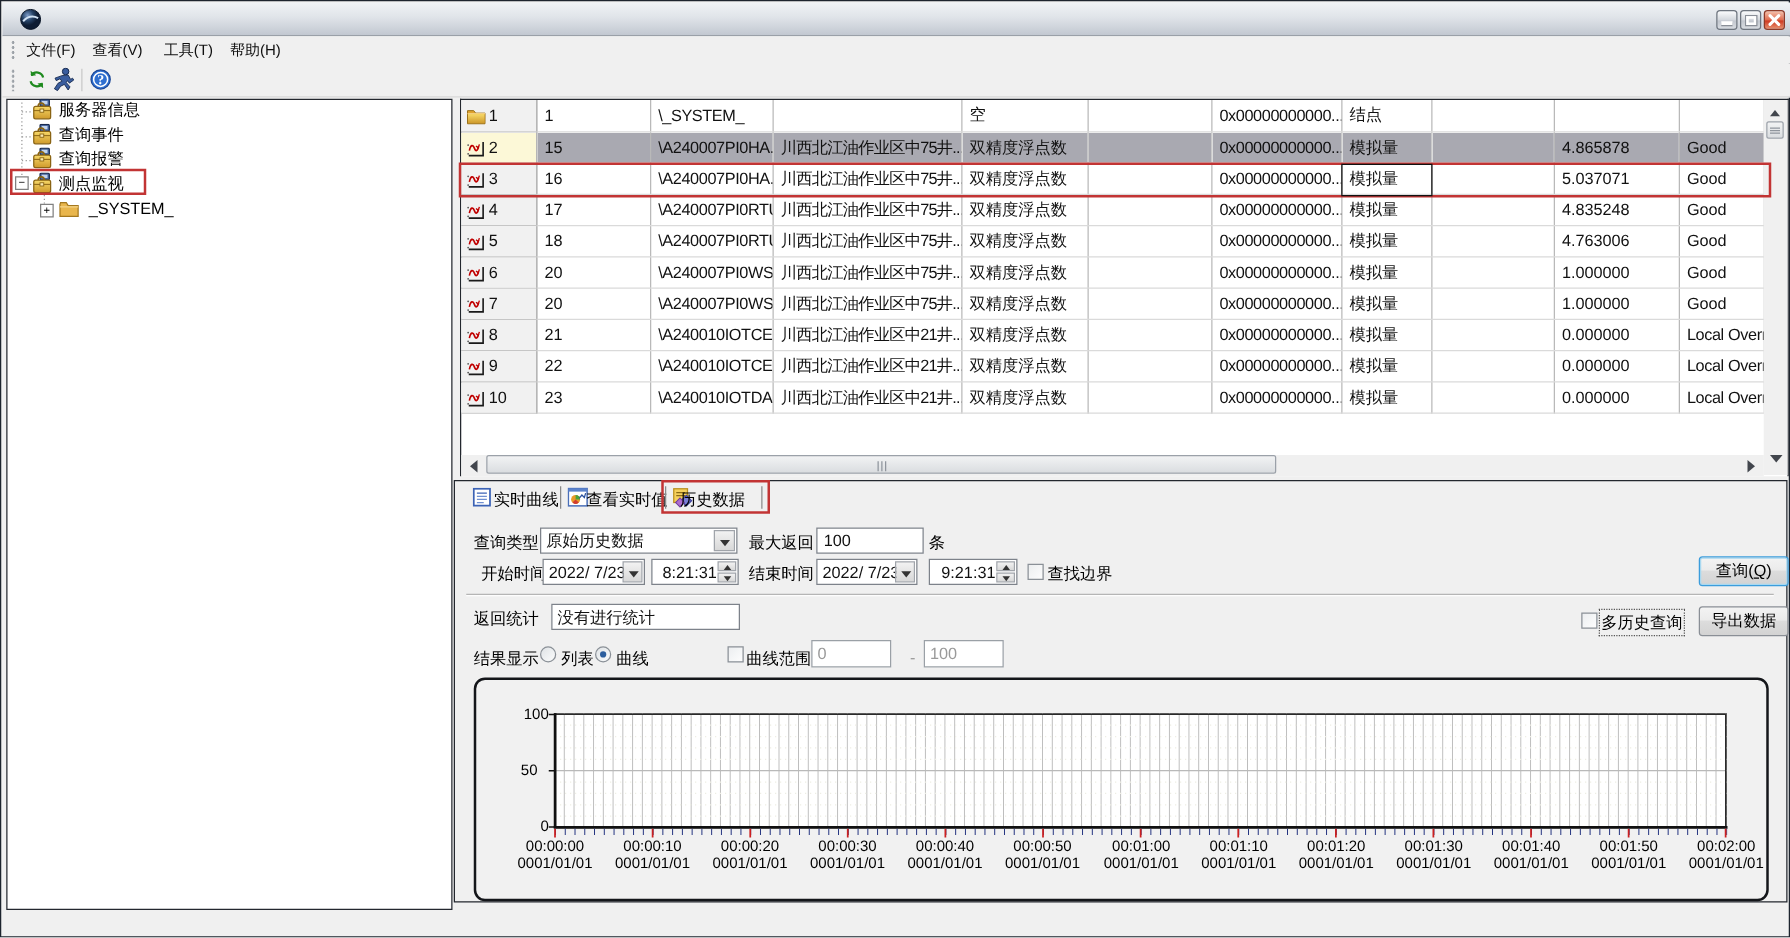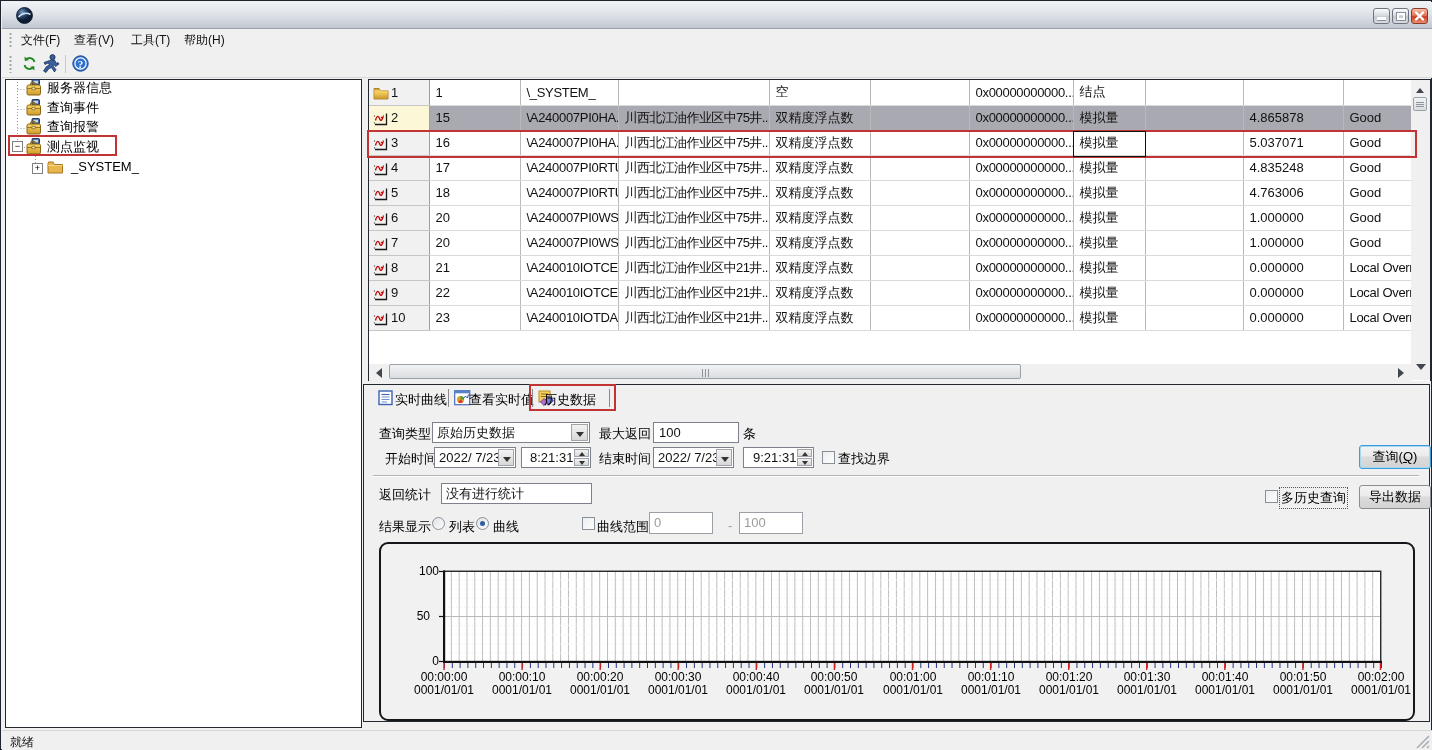--- a/index.html
+++ b/index.html
@@ -545,18 +545,12 @@
 <div class="xlab" style="left:721px;top:126px">00:01:30</div>
       <div class="xlab" style="left:721px;top:139px">0001/01/01</div>
 <div class="xlab" style="left:799px;top:126px">00:01:40</div>
       <div class="xlab" style="left:799px;top:139px">0001/01/01</div>
 <div class="xlab" style="left:877px;top:126px">00:01:50</div>
       <div class="xlab" style="left:877px;top:139px">0001/01/01</div>
 <div class="xlab" style="left:955px;top:126px">00:02:00</div>
       <div class="xlab" style="left:955px;top:139px">0001/01/01</div>
 </div>
 
-<div id="status">
-      <span style="position:absolute;left:8px;top:3px">就绪</span>
- <svg class="abs" style="right:2px;bottom:1px" width="14" height="14">
-        <path d="M13 1 L1 13 M13 6 L6 13 M13 11 L11 13" stroke="#aab0b8" stroke-width="1.6"></path>
-      </svg>
-</div>
 </div>
 </body></html>

